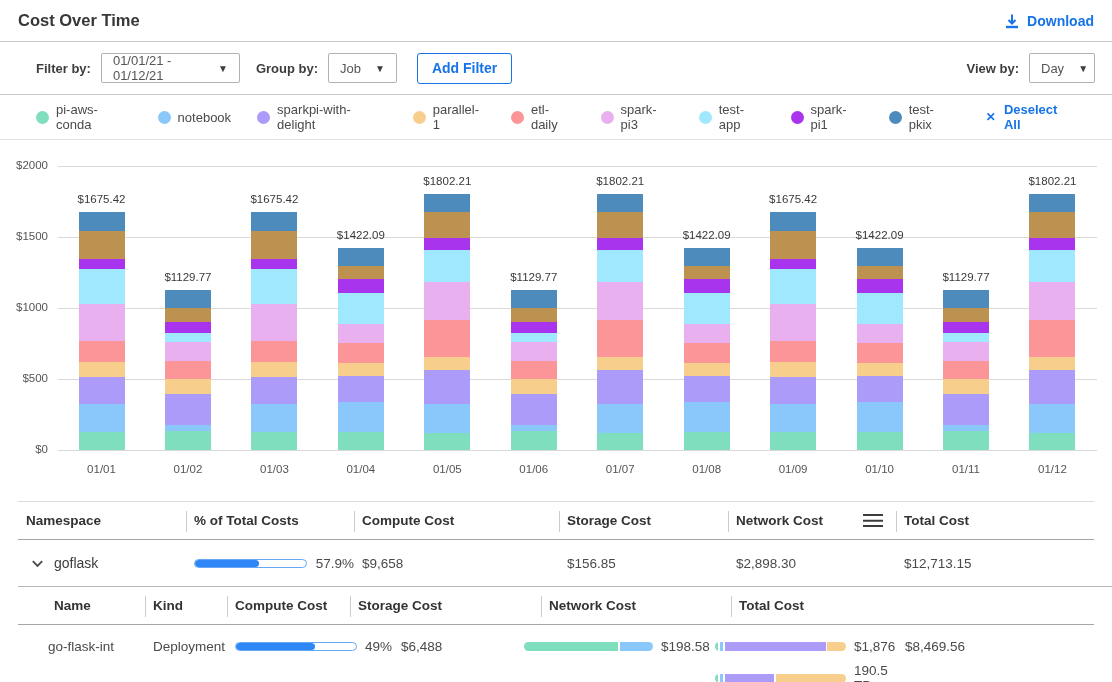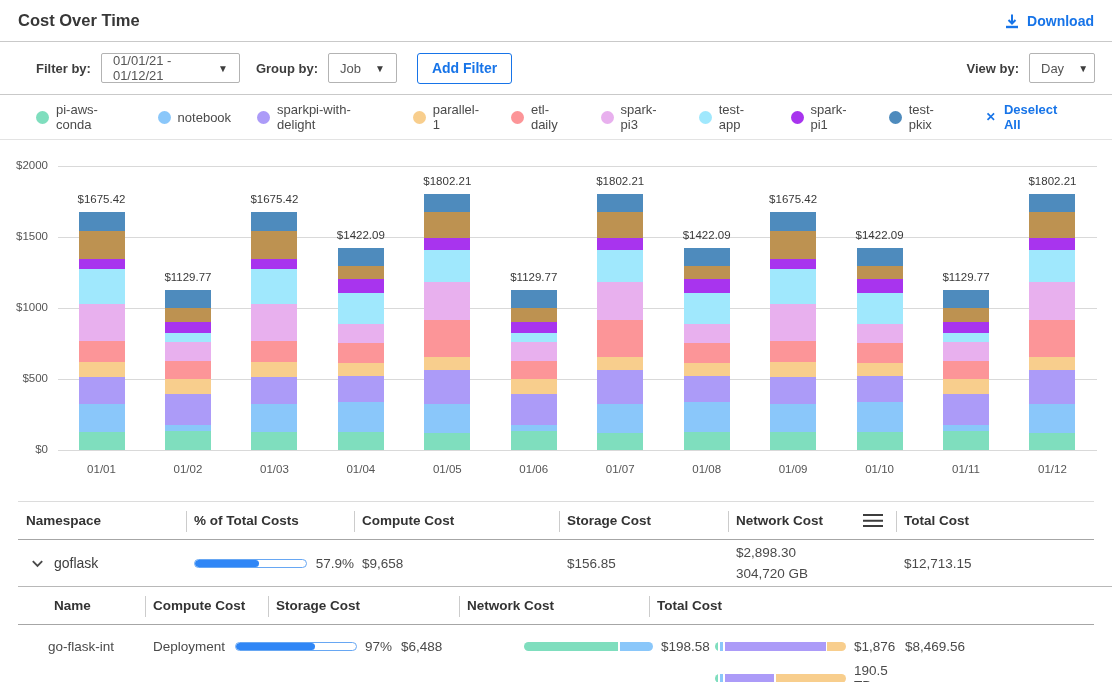--- a/index.html
+++ b/index.html
@@ -368,41 +368,41 @@
     <div class="cell w1 pct-cell">
       <span class="pill pill-main">
           <span class="pillfill" id="pill-main" style="width: 57.9%;"></span>
         </span>
       <span>57.9%</span>
     </div>
     <div class="cell w2">$9,658</div>
     <div class="cell w3">$156.85</div>
     <div class="cell w4 twoline">
       <div>$2,898.30</div>
-      <div>304,720 GB</div>
     </div>
     <div class="cell w5">$12,713.15</div>
   </div>
 
   <div class="subtable">
     <div class="shead">
       <div class="hcell s0">Name</div>
+      <div class="hcell s1">Kind</div>
       <div class="hcell s3">Compute Cost</div>
       <div class="hcell s4">Storage Cost</div>
       <div class="hcell s5">Network Cost</div>
       <div class="hcell s6">Total Cost</div>
     </div>
     <div class="srow">
       <div class="s0">go-flask-int</div>
       <div class="s1 cell">Deployment</div>
       <div class="s2 cell barline">
         <span class="pill pill-sub">
             <span class="pillfill" id="pill-sub" style="width: 66%;"></span>
           </span>
-        <span>97%</span>
+        <span>49%</span>
       </div>
       <div class="s3 cell">$6,488</div>
       <div class="s4 cell barline">
         <span class="minibar" id="storage-bar" style="width: 129px;">
             <span style="background: rgb(127, 222, 190); width: 74%;"></span>
             <span style="background: rgb(138, 199, 250); width: 26%;"></span>
           </span>
         <span>$198.58</span>
       </div>
       <div class="s5 cell">

